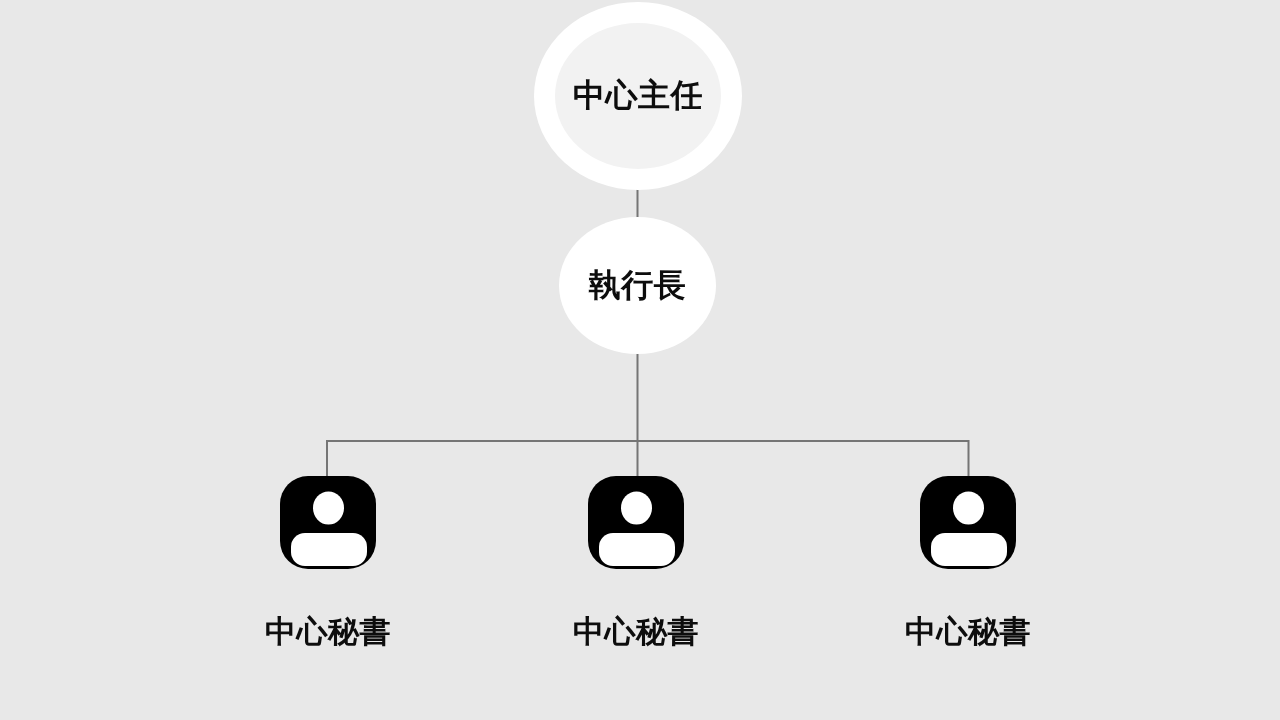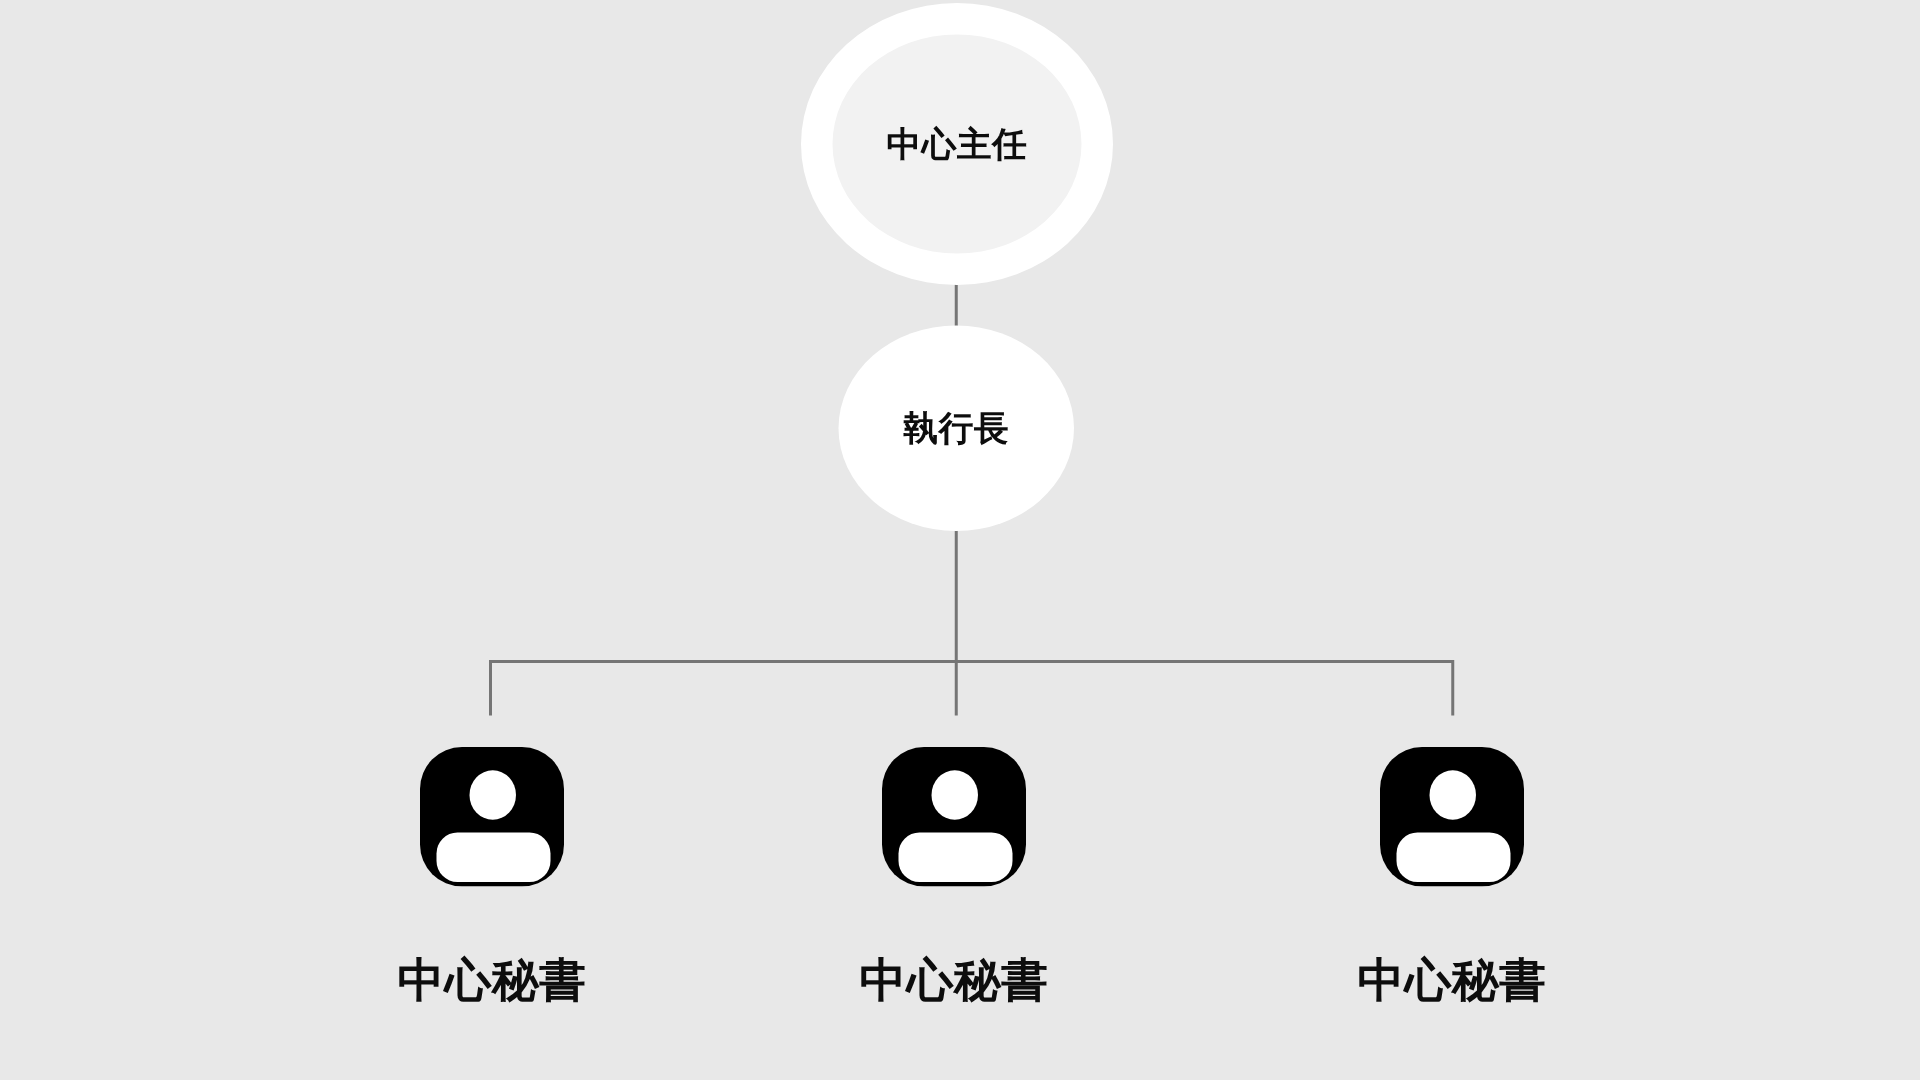--- a/index.html
+++ b/index.html
@@ -54,29 +54,29 @@
     width: 157px;
     height: 137px;
     border-radius: 50%;
     background: var(--node-fill, #ffffff);
     display: flex;
     align-items: center;
     justify-content: center;
   }
   .node-label-circle {
     font-weight: bold;
-    font-size: 23px;
+    font-size: 32px;
     color: var(--text-color, #0d0d0d);
     white-space: nowrap;
     letter-spacing: 0.5px;
   }
   
   .person-node {
     position: absolute;
-    top: 498px;
+    top: 476px;
     width: 200px;
     display: flex;
     flex-direction: column;
     align-items: center;
   }
   .person-node.p1 { left: 228px; }
   .person-node.p2 { left: 536px; }
   .person-node.p3 { left: 868px; }
   .person-icon {
     width: 96px;

